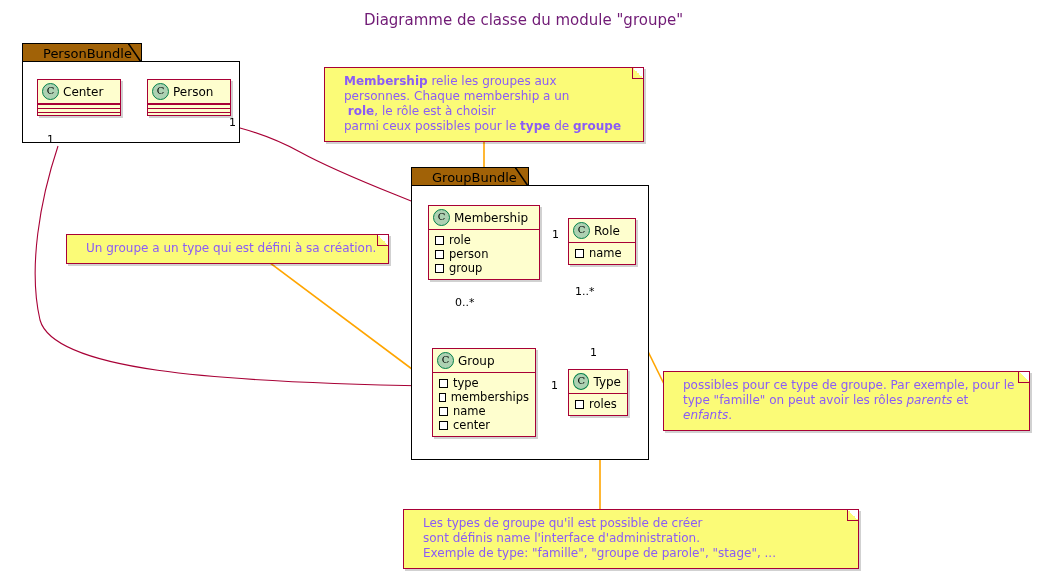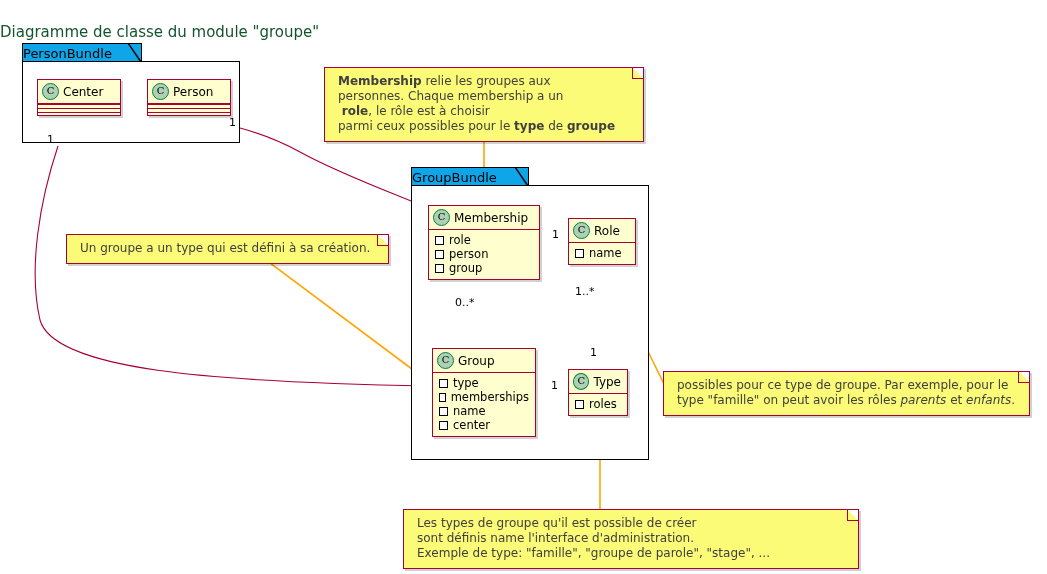--- a/index.html
+++ b/index.html
@@ -3,30 +3,30 @@
 <meta charset="utf-8">
 <style>
   html,body{margin:0;padding:0;}
   body{
     width:1047px;height:574px;position:relative;overflow:hidden;
     background:#ffffff;
     font-family:"DejaVu Sans", sans-serif;
     font-size:12px;color:#000;
   }
   .title{
-    position:absolute;left:0;top:23px;width:1047px;
-    font-size:15px;color:#14532d;
+    position:absolute;left:0;top:11px;width:1047px;text-align:center;
+    font-size:15px;color:#701a75;
   }
   svg.wires{position:absolute;left:0;top:0;width:1047px;height:574px;pointer-events:none;}
 
   
   .pkg{position:absolute;border:1.5px solid #000;background:#ffffff;box-sizing:border-box;}
   .pkg-tab{
-    position:absolute;border:1.5px solid #000;border-bottom:none;background:#0ea5e9;
-    box-sizing:border-box;font-size:13px;padding:2px 6px 0 0;color:#000;
+    position:absolute;border:1.5px solid #000;border-bottom:none;background:#a16207;
+    box-sizing:border-box;font-size:13px;padding:2px 6px 0 20px;color:#000;
     white-space:nowrap;
   }
   .pkg-tab .cut{position:absolute;right:-1px;top:-1px;}
 
   
   .cls{
     position:absolute;box-sizing:border-box;
     border:1px solid #a80036;background:#fefece;
     box-shadow:2px 2px 0 0 rgba(0,0,0,.18);
   }
@@ -48,21 +48,21 @@
   .striped{
     height:10px;border-top:1px solid #a80036;
     background:repeating-linear-gradient(to bottom,#fefece 0px,#fefece 3px,#a80036 3px,#a80036 4px);
   }
 
   
   .note{
     position:absolute;box-sizing:border-box;
     background:#fbfb77;border:1px solid #a80036;
     box-shadow:2px 2px 0 0 rgba(0,0,0,.18);
-    padding:6px 9px 7px 13px;font-size:12px;line-height:15px;color:#404040;
+    padding:6px 9px 7px 19px;font-size:12px;line-height:15px;color:#8b5cf6;
   }
   .note .fold{
     position:absolute;right:0;top:0;width:10px;height:10px;
     background:linear-gradient(225deg,#ffffff 50%,transparent 50%);
     border-left:1px solid #a80036;border-bottom:1px solid #a80036;
   }
   .mult{position:absolute;font-size:11px;color:#000;}
   b{font-weight:bold;}
   i{font-style:italic;}
 </style>

